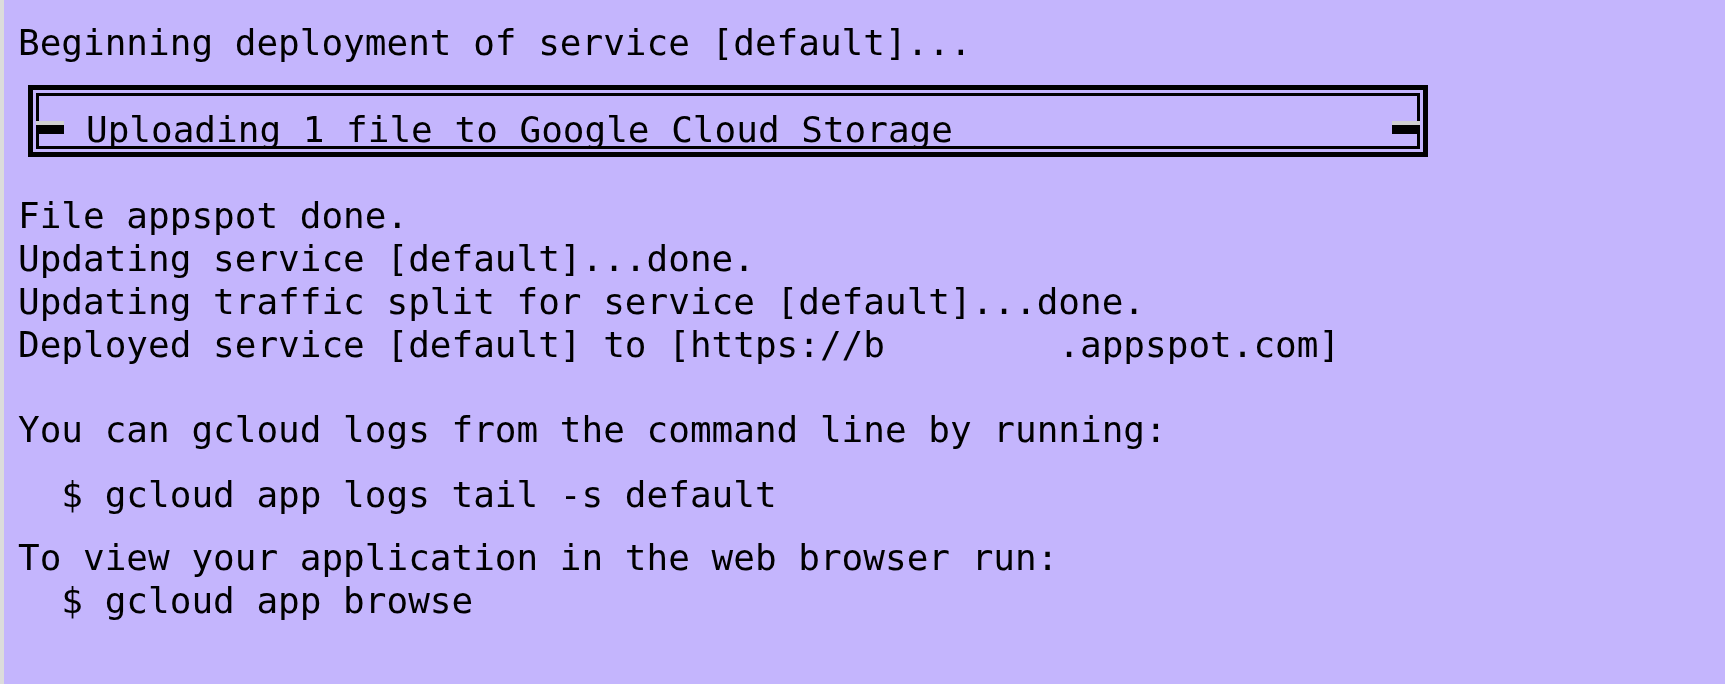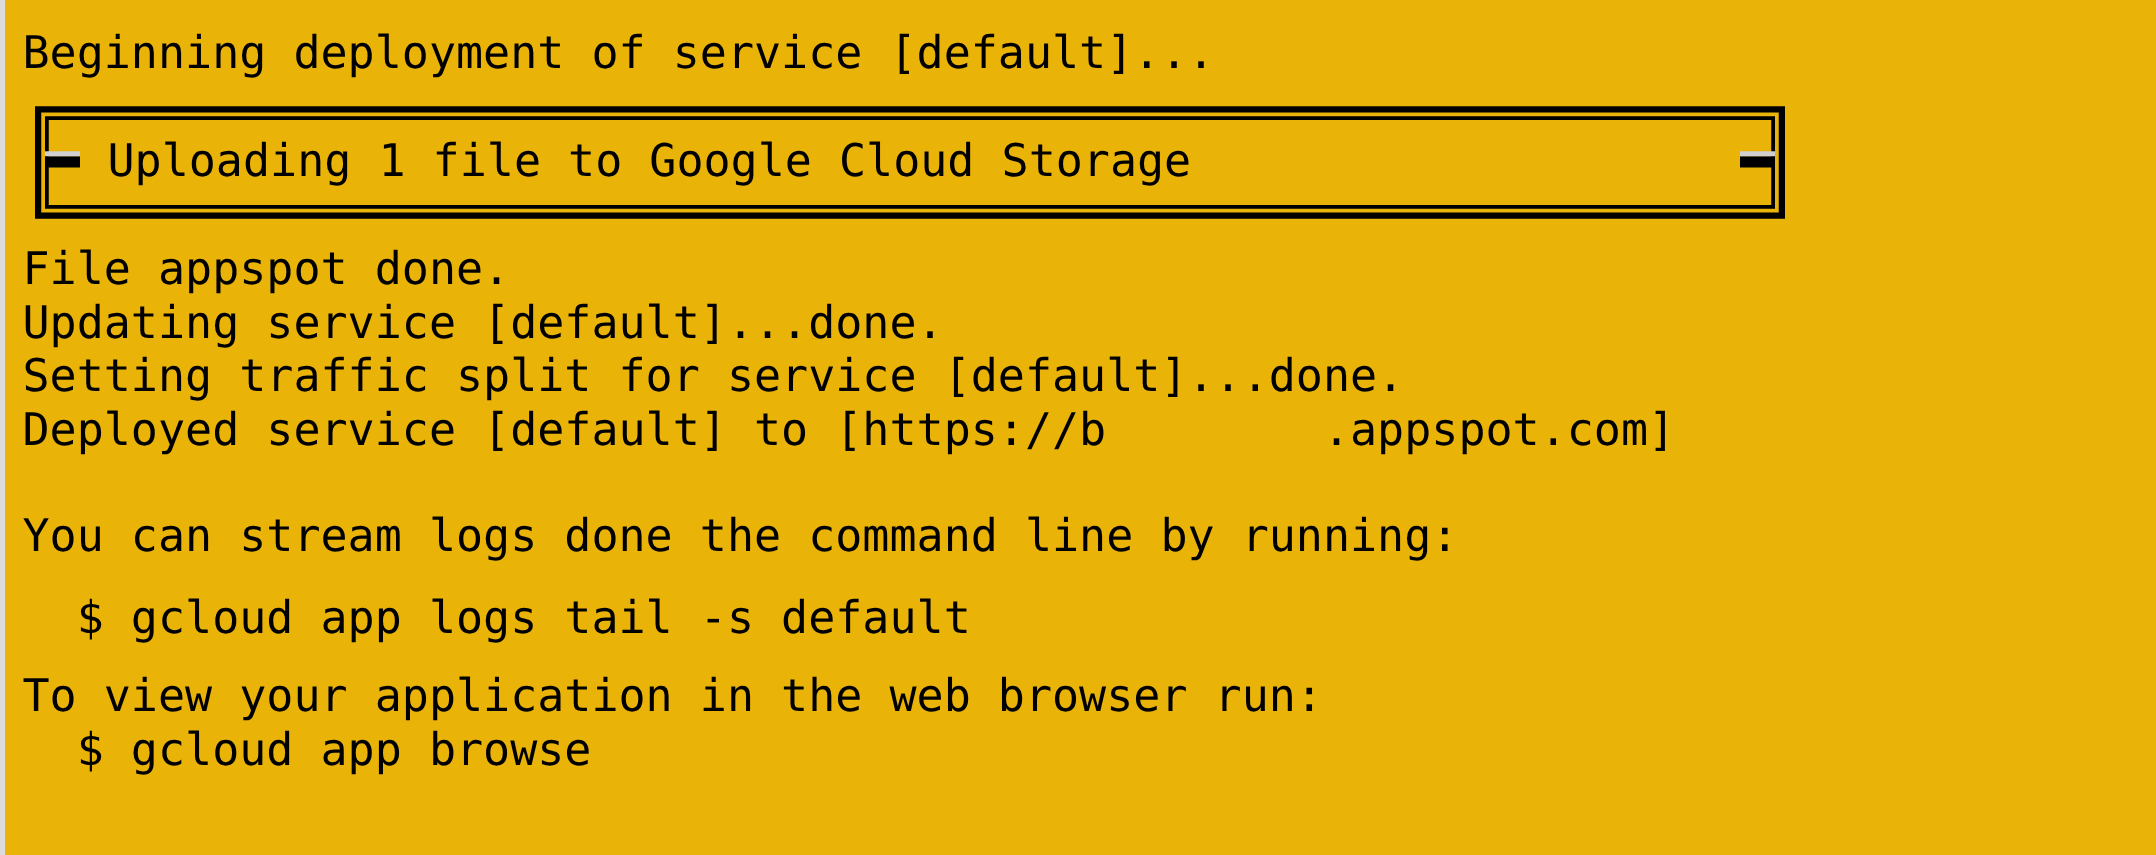--- a/index.html
+++ b/index.html
@@ -4,42 +4,42 @@
 <style>
   html, body {
     margin: 0;
     padding: 0;
     background: #d0d0d0;
   }
   #terminal {
     position: relative;
     width: 1725px;
     height: 684px;
-    background: #eab308;
+    background: #c4b5fd;
     overflow: hidden;
     font-family: "DejaVu Sans Mono", "Liberation Mono", monospace;
     box-sizing: border-box;
   }
   
   #left-edge-stripe {
     position: absolute;
     left: 0;
     top: 0;
     width: 4px;
     height: 100%;
     background: #dcdcdc;
     z-index: 5;
   }
   
   .progress-block {
     position: absolute;
     left: 28px;
     top: 85px;
     width: 1400px;
-    height: 90px;
+    height: 72px;
     box-sizing: border-box;
   }
   .pb-outer {
     position: absolute;
     inset: 0;
     border: 5px solid #000000;
     box-sizing: border-box;
     background: transparent;
   }
   .pb-inner {
@@ -124,27 +124,27 @@
     <div class="pb-tick-left-gap"></div>
     <div class="pb-tick-right"></div>
     <div class="pb-tick-right-gap"></div>
     <div class="pb-label">Uploading 1 file to Google Cloud Storage</div>
   </div>
 
   <div class="row" style="top:195px;">File appspot done.</div>
 
   <div class="row" style="top:238px;text-align:center;">Updating service [default]...done.</div>
 
-  <div class="row" style="top:281px;">Setting traffic split for service [default]...done.</div>
+  <div class="row" style="top:281px;">Updating traffic split for service [default]...done.</div>
 
   <div class="row" style="top:324px;">Deployed service [default] to [https://b        .appspot.com]</div>
 
   <div class="row" style="top:367px;"></div>
 
-  <div class="row" style="top:409px;">You can stream logs done the command line by running:</div>
+  <div class="row" style="top:409px;">You can gcloud logs from the command line by running:</div>
 
   <div class="row" style="top:428px;margin-top:46px;">  $ gcloud app logs tail -s default</div>
 
   <div class="row" style="top:495px;"></div>
 
   <div class="row" style="top:580px;">  $ gcloud app browse</div>
 
   <div class="row" style="top:537px;">To view your application in the web browser run:</div>
 
 </div>

